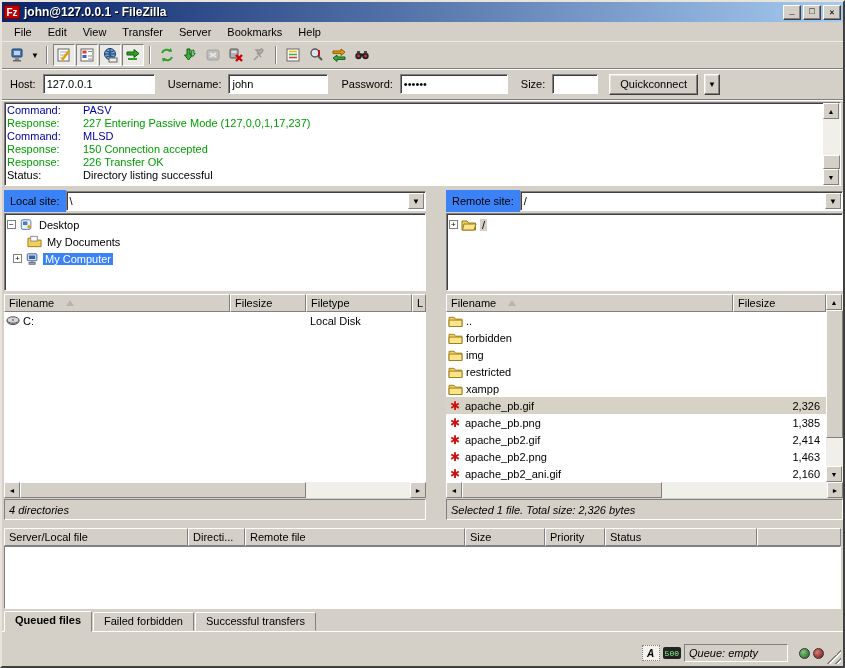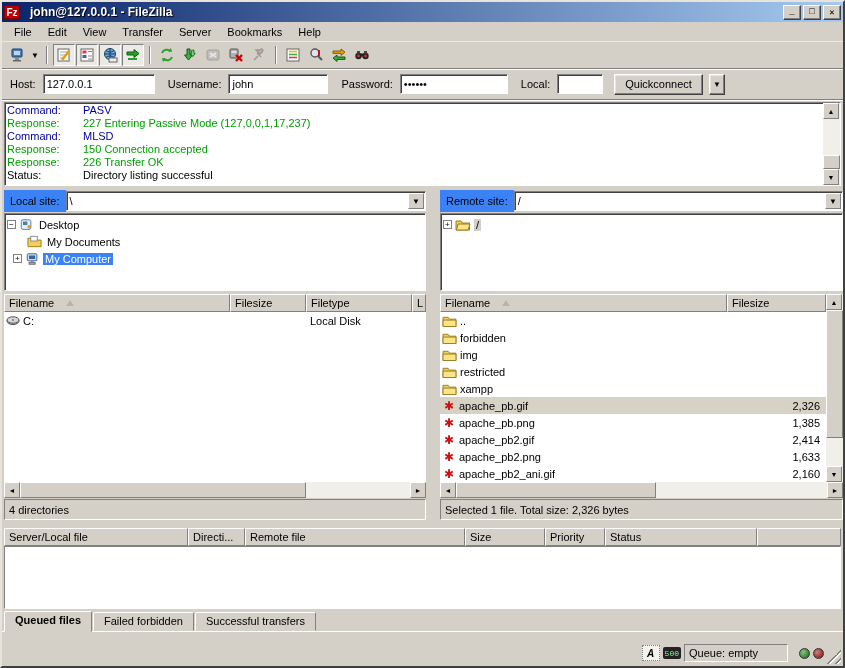--- a/index.html
+++ b/index.html
@@ -3,26 +3,26 @@
 <meta charset="utf-8">
 <style>
   * { box-sizing: border-box; margin:0; padding:0; }
   html,body { width:845px; height:668px; }
   body { font-family:"Liberation Sans","DejaVu Sans",sans-serif; font-size:11px; color:#000; background:#d4d0c8; }
   .window { width:845px; height:668px; background:#d4d0c8; border:2px solid; border-color:#e8e4dc #404040 #404040 #e8e4dc; display:flex; flex-direction:column; overflow:hidden; }
 
   
   .raised { border:1px solid; border-color:#fff #808080 #808080 #fff; }
   .raised2 { border:1px solid; border-color:#fff #404040 #404040 #fff; box-shadow: inset -1px -1px 0 #808080, inset 1px 1px 0 #e8e4dc; }
-  .sunken { border:1px solid; border-color:#808080 #fff #fff #808080; }
+  .sunken { border:1px solid; border-color:#808080 #fff #fff #808080;font-style:italic; }
   .field { border:1px solid; border-color:#808080 #fff #fff #808080; box-shadow: inset 1px 1px 0 #404040; background:#fff; }
 
   
   .titlebar { height:20px; background:linear-gradient(to right,#0a246a,#a6caf0); display:flex; align-items:center; padding:0 2px; flex:0 0 auto; }
-  .fz-logo { width:16px; height:14px; background:#c00000; color:#fff; font-weight:bold; font-size:10px; display:flex; align-items:center; justify-content:center; margin-right:10px; border:1px solid #800000; }
+  .fz-logo { width:16px; height:14px; background:#c00000; color:#fff; font-weight:bold; font-size:10px; display:flex; align-items:center; justify-content:center; margin-right:4px; border:1px solid #800000; }
   .title-text { color:#fff; font-weight:bold; font-size:12px; flex:1; text-shadow:1px 1px 1px #000; white-space:nowrap; }
   .winbtn { width:18px; height:15px; background:#d4d0c8; border:1px solid; border-color:#fff #404040 #404040 #fff; box-shadow: inset -1px -1px 0 #808080; margin-left:2px; font-size:9px; font-weight:bold; display:flex; align-items:center; justify-content:center; font-family:"Liberation Mono",monospace; }
 
   
   .menubar { height:20px; display:flex; align-items:center; padding-left:4px; flex:0 0 auto; border-bottom:1px solid #eceae4; }
   .menu-item { padding:2px 8px; }
   .toolbar { height:27px; display:flex; align-items:center; padding-left:4px; gap:1px; flex:0 0 auto; border-bottom:1px solid #808080; box-shadow:0 1px 0 #fff; }
   .tb-sep { width:2px; height:18px; border-left:1px solid #808080; border-right:1px solid #fff; margin:0 4px; }
   .tb-btn { width:22px; height:22px; display:flex; align-items:center; justify-content:center; border:1px solid transparent; }
   .tb-btn.pressed { border-color:#808080 #fff #fff #808080; background:#eceae4; }
@@ -47,21 +47,21 @@
   .vscroll { width:17px; background:#f1efe9; display:flex; flex-direction:column; flex:0 0 auto; }
   .hscroll { height:16px; background:#f1efe9; display:flex; flex:0 0 auto; }
   .sb-btn { width:16px; height:16px; background:#d4d0c8; display:flex; align-items:center; justify-content:center; font-size:7px; color:#000; flex:0 0 auto; }
   .sb-thumb { background:#d4d0c8; }
   .sb-track { flex:1; }
 
   
   .panes { display:flex; flex:0 0 auto; height:335px; margin-top:2px; }
   .pane { display:flex; flex-direction:column; }
   .pane.left { width:422px; margin-left:2px; }
-  .pane.right { width:418px; margin-left:14px; }
+  .pane.right { width:418px; margin-left:20px; }
   .site-row { height:22px; display:flex; align-items:center; flex:0 0 auto; }
   .site-label { padding:3px 6px; height:22px; display:flex; align-items:center; background:#3b82f6; }
   .combo { flex:1; height:20px; background:#fff; display:flex; align-items:center; }
   .combo .val { flex:1; padding:0 3px; }
   .combo-dd { width:16px; height:16px; background:#d4d0c8; margin:1px; display:flex; align-items:center; justify-content:center; font-size:8px; }
   .treebox { height:78px; background:#fff; margin-top:1px; padding:2px; overflow:hidden; flex:0 0 auto; }
   .tree-row { height:17px; display:flex; align-items:center; gap:3px; white-space:nowrap; }
   .pm { width:9px; height:9px; background:#fff; border:1px solid #808080; font-size:8px; line-height:7px; text-align:center; flex:0 0 auto; font-family:"Liberation Mono",monospace; }
   .tree-lbl { padding:0 2px; }
   .sel-active { background:#3b82f6; color:#fff; }
@@ -233,21 +233,21 @@
     </div>
   </div>
 
   <div class="quickbar">
     <label>Host:</label>
     <input class="qc-input field" style="width: 112px;" value="127.0.0.1">
     <label style="margin-left:8px">Username:</label>
     <input class="qc-input field" style="width: 100px;" value="john">
     <label style="margin-left:8px">Password:</label>
     <input class="qc-input field" style="width: 108px;" value="••••••">
-    <label style="margin-left:8px">Local:</label>
+    <label style="margin-left:8px">Size:</label>
     <input class="qc-input field" style="width: 46px;" value="">
     <button class="qc-btn raised2" style="margin-left:6px">Quickconnect</button>
     <div class="qc-dd raised2">▼</div>
   </div>
 
   <div class="log-wrap field">
     <div class="log-body">
       <div class="log-row" style="color: rgb(0, 0, 160);"><span class="log-label">Command:</span><span>PASV</span></div>
       <div class="log-row" style="color: rgb(0, 160, 0);"><span class="log-label">Response:</span><span>227 Entering Passive Mode (127,0,0,1,17,237)</span></div>
       <div class="log-row" style="color: rgb(0, 0, 160);"><span class="log-label">Command:</span><span>MLSD</span></div>
@@ -441,21 +441,21 @@
                     <span class="splat">✱</span>
                     <span>apache_pb2.gif</span>
                   </span>
                   <span class="fsize" style="flex:1">2,414</span>
                 </div>
               <div class="frow">
                   <span class="fname" style="width:287px">
                     <span class="splat">✱</span>
                     <span>apache_pb2.png</span>
                   </span>
-                  <span class="fsize" style="flex:1">1,633</span>
+                  <span class="fsize" style="flex:1">1,463</span>
                 </div>
               <div class="frow">
                   <span class="fname" style="width:287px">
                     <span class="splat">✱</span>
                     <span>apache_pb2_ani.gif</span>
                   </span>
                   <span class="fsize" style="flex:1">2,160</span>
                 </div>
             </div>
           </div>

